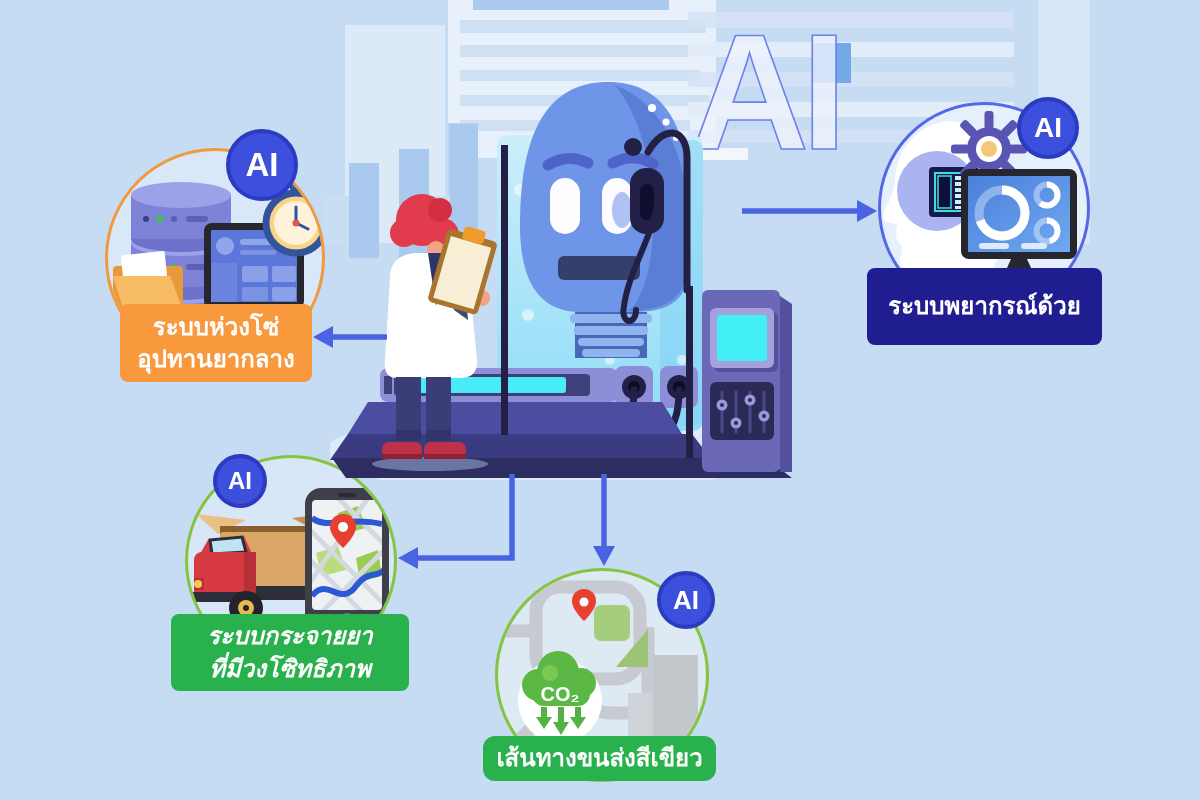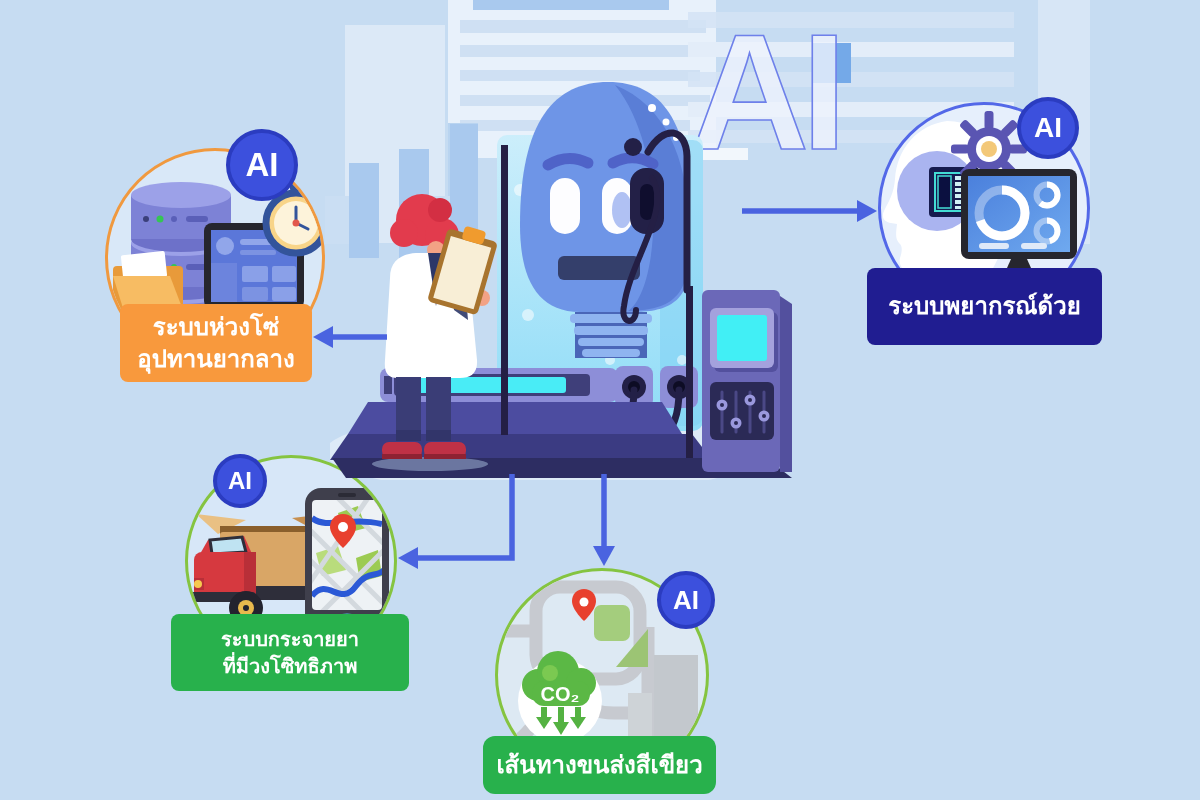--- a/index.html
+++ b/index.html
@@ -442,21 +442,21 @@
   <div class="ai-badge" style="left:213px;top:454px;width:54px;height:54px;font-size:24px;">AI</div>
   <div class="ai-badge" style="left:657px;top:571px;width:58px;height:58px;font-size:26px;">AI</div>
 
   <div class="label-box box-orange" style="left:120px;top:304px;width:192px;height:78px;font-size:24px;">
     <span>ระบบห่วงโซ่</span>
     <span>อุปทานยากลาง</span>
   </div>
   <div class="label-box box-navy" style="left:867px;top:268px;width:235px;height:77px;font-size:24px;">
     <span>ระบบพยากรณ์ด้วย</span>
   </div>
-  <div class="label-box box-green" style="left:171px;top:614px;width:238px;height:77px;font-size:20px;">
+  <div class="label-box box-green" style="left:171px;top:614px;width:238px;height:77px;font-size:24px;font-style:italic;">
     <span>ระบบกระจายยา</span>
     <span>ที่มีวงโซิทธิภาพ</span>
   </div>
-  <div class="label-box box-green" style="left:483px;top:736px;width:233px;height:58px;font-size:24px;border-radius:12px;">
+  <div class="label-box box-green" style="left:483px;top:736px;width:233px;height:45px;font-size:24px;border-radius:12px;">
     <span>เส้นทางขนส่งสีเขียว</span>
   </div>
 
 </div>
 
 </body></html>

